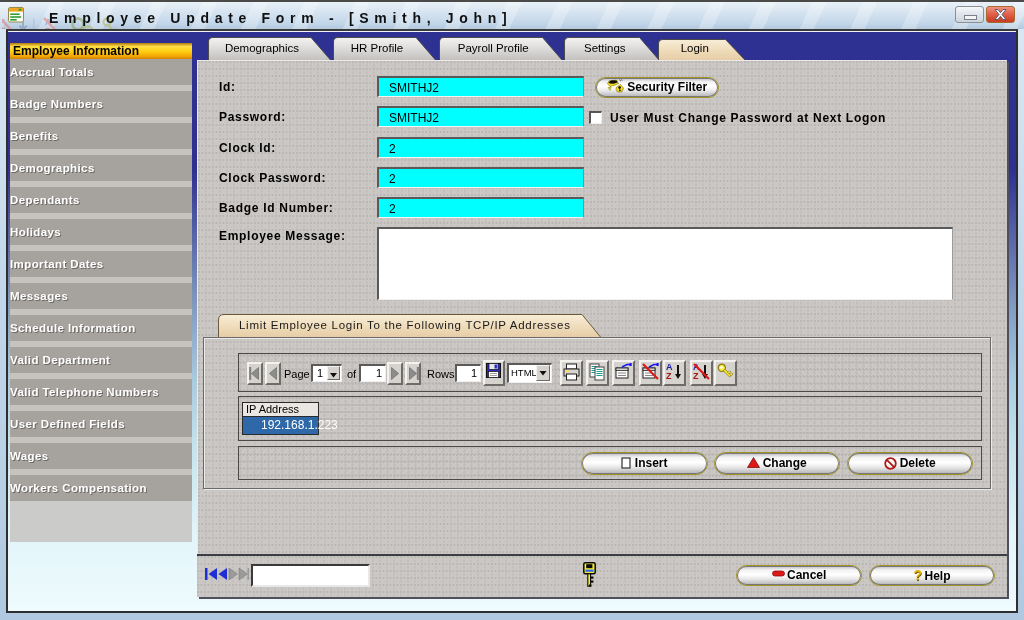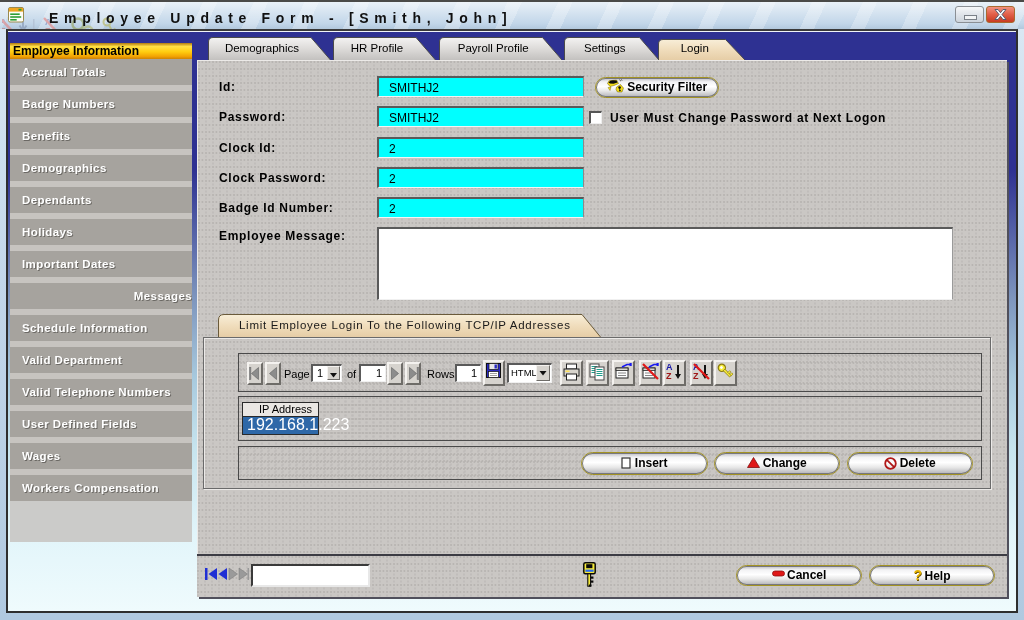--- a/index.html
+++ b/index.html
@@ -21,21 +21,21 @@
 #closebtn { left:986px; border:1px solid #a86a2f;
   background:linear-gradient(180deg,#f09280 0%,#e2604a 48%,#c83c22 100%); }
 #ghost { position:absolute; left:2px; top:16px; width:130px; height:13px; overflow:hidden; opacity:0.8; }
 #inner { position:absolute; left:6px; top:29px; width:1012px; height:584px;
   border:2px solid #2e2e2e; border-top:2px solid #3a3a3a; box-shadow: inset 0 1px 0 #f0f4f8;
   background:linear-gradient(180deg,#2e3192 0%,#2e3192 24%, #7d95bd 46%, #a8cade 60%, #c6e4ee 72%, #e2f5fa 87%, #effbfd 100%); }
 #sideheader { position:absolute; left:2px; top:12px; width:182px; height:16px;
   background:linear-gradient(180deg,#b07a12 0%,#ffdf45 22%,#ffcd10 55%,#f2a202 84%,#cd8206 100%);
   color:#000; font-weight:bold; font-size:12px; line-height:16px; padding-left:3px; }
 .sbtn { position:absolute; left:2px; width:182px; height:26px; background:#a6a39e;
-  color:#fff; font-weight:bold; font-size:11.5px; line-height:27px; padding-left:12px; letter-spacing:0.4px; text-shadow:1px 1px 0 rgba(98,95,90,0.85); }
+  color:#fff; font-weight:bold; font-size:11.5px; line-height:27px; padding-left:0; letter-spacing:0.4px; text-shadow:1px 1px 0 rgba(98,95,90,0.85); }
 .sgap { position:absolute; left:2px; width:182px; height:6px; background:#c7c4c0; }
 #sfiller { position:absolute; left:2px; top:470px; width:182px; height:41px; background:#cbcbc9; }
 .tab { position:absolute; }
 .tab svg { position:absolute; left:0; top:0; }
 .tab span { position:absolute; width:100%; text-align:center; font-size:11.5px; color:#000; }
 #content { position:absolute; left:189px; top:29px; width:810px; height:494px;
   background-color:#cac7c4; border-top:1px solid #eceae8; border-left:1px solid #eceae8;
   box-shadow: 2px 2px 0 #50505c; }
 #bottombar { position:absolute; left:189px; top:523px; width:810px; height:43px;
   background-color:#cac7c4; border-top:2px solid #3c3c44;
@@ -69,23 +69,23 @@
 #tbpanel { top:292px; height:39px; }
 #gridpanel { top:335px; height:45px; }
 #btnpanel { top:385px; height:34px; }
 .tbtn { position:absolute; background:#d6d3ce; border-top:2px solid #f4f2ef; border-left:2px solid #f4f2ef;
   border-bottom:2px solid #6e6c68; border-right:2px solid #6e6c68; }
 .tlabel { position:absolute; font-size:11px; color:#000; }
 .tinput { position:absolute; background:#fff; border-top:2px solid #5a5a5a; border-left:2px solid #5a5a5a;
   border-bottom:1px solid #f0f0f0; border-right:1px solid #f0f0f0;
   font-size:11px; text-align:right; padding-right:3px; }
 #gridhdr { position:absolute; left:44px; top:341px; width:77px; height:15px; background:#eae7e3;
-  border:1px solid #2a2a2a; font-size:11px; color:#000; line-height:13px; padding-left:16px; }
+  border:1px solid #2a2a2a; font-size:11px; color:#000; line-height:13px; padding-left:3px; }
 #gridrow { position:absolute; left:44px; top:356px; width:77px; height:18px; background:#2e68a8;
-  border:1px solid #2a2a2a; border-top:none; font-size:16px; color:#fff; line-height:16px; padding-left:4px; }
+  border:1px solid #2a2a2a; border-top:none; font-size:12px; color:#fff; line-height:16px; padding-left:18px; }
 #bbinput { position:absolute; left:54px; top:8px; width:119px; height:23px; background:#fff;
   border-top:2px solid #3a3a3a; border-left:2px solid #3a3a3a; border-bottom:2px solid #e8e8e8; border-right:2px solid #e8e8e8; }
 </style>
 </head>
 <body>
 <div id="frame">
   <div id="titlebar">
       <div class="stripes"></div>
     </div>
   <div id="ghost"><svg width="130" height="26" viewBox="0 0 130 26">
@@ -130,21 +130,21 @@
 <div class="sbtn" style="top:92px;">Benefits</div>
 <div class="sgap" style="top:118px;"></div>
 <div class="sbtn" style="top:124px;">Demographics</div>
 <div class="sgap" style="top:150px;"></div>
 <div class="sbtn" style="top:156px;">Dependants</div>
 <div class="sgap" style="top:182px;"></div>
 <div class="sbtn" style="top:188px;">Holidays</div>
 <div class="sgap" style="top:214px;"></div>
 <div class="sbtn" style="top:220px;">Important Dates</div>
 <div class="sgap" style="top:246px;"></div>
-<div class="sbtn" style="top:252px;text-align:right;">Messages</div>
+<div class="sbtn" style="top:252px;">Messages</div>
 <div class="sgap" style="top:278px;"></div>
 <div class="sbtn" style="top:284px;">Schedule Information</div>
 <div class="sgap" style="top:310px;"></div>
 <div class="sbtn" style="top:316px;">Valid Department</div>
 <div class="sgap" style="top:342px;"></div>
 <div class="sbtn" style="top:348px;">Valid Telephone Numbers</div>
 <div class="sgap" style="top:374px;"></div>
 <div class="sbtn" style="top:380px;">User Defined Fields</div>
 <div class="sgap" style="top:406px;"></div>
 <div class="sbtn" style="top:412px;">Wages</div>

